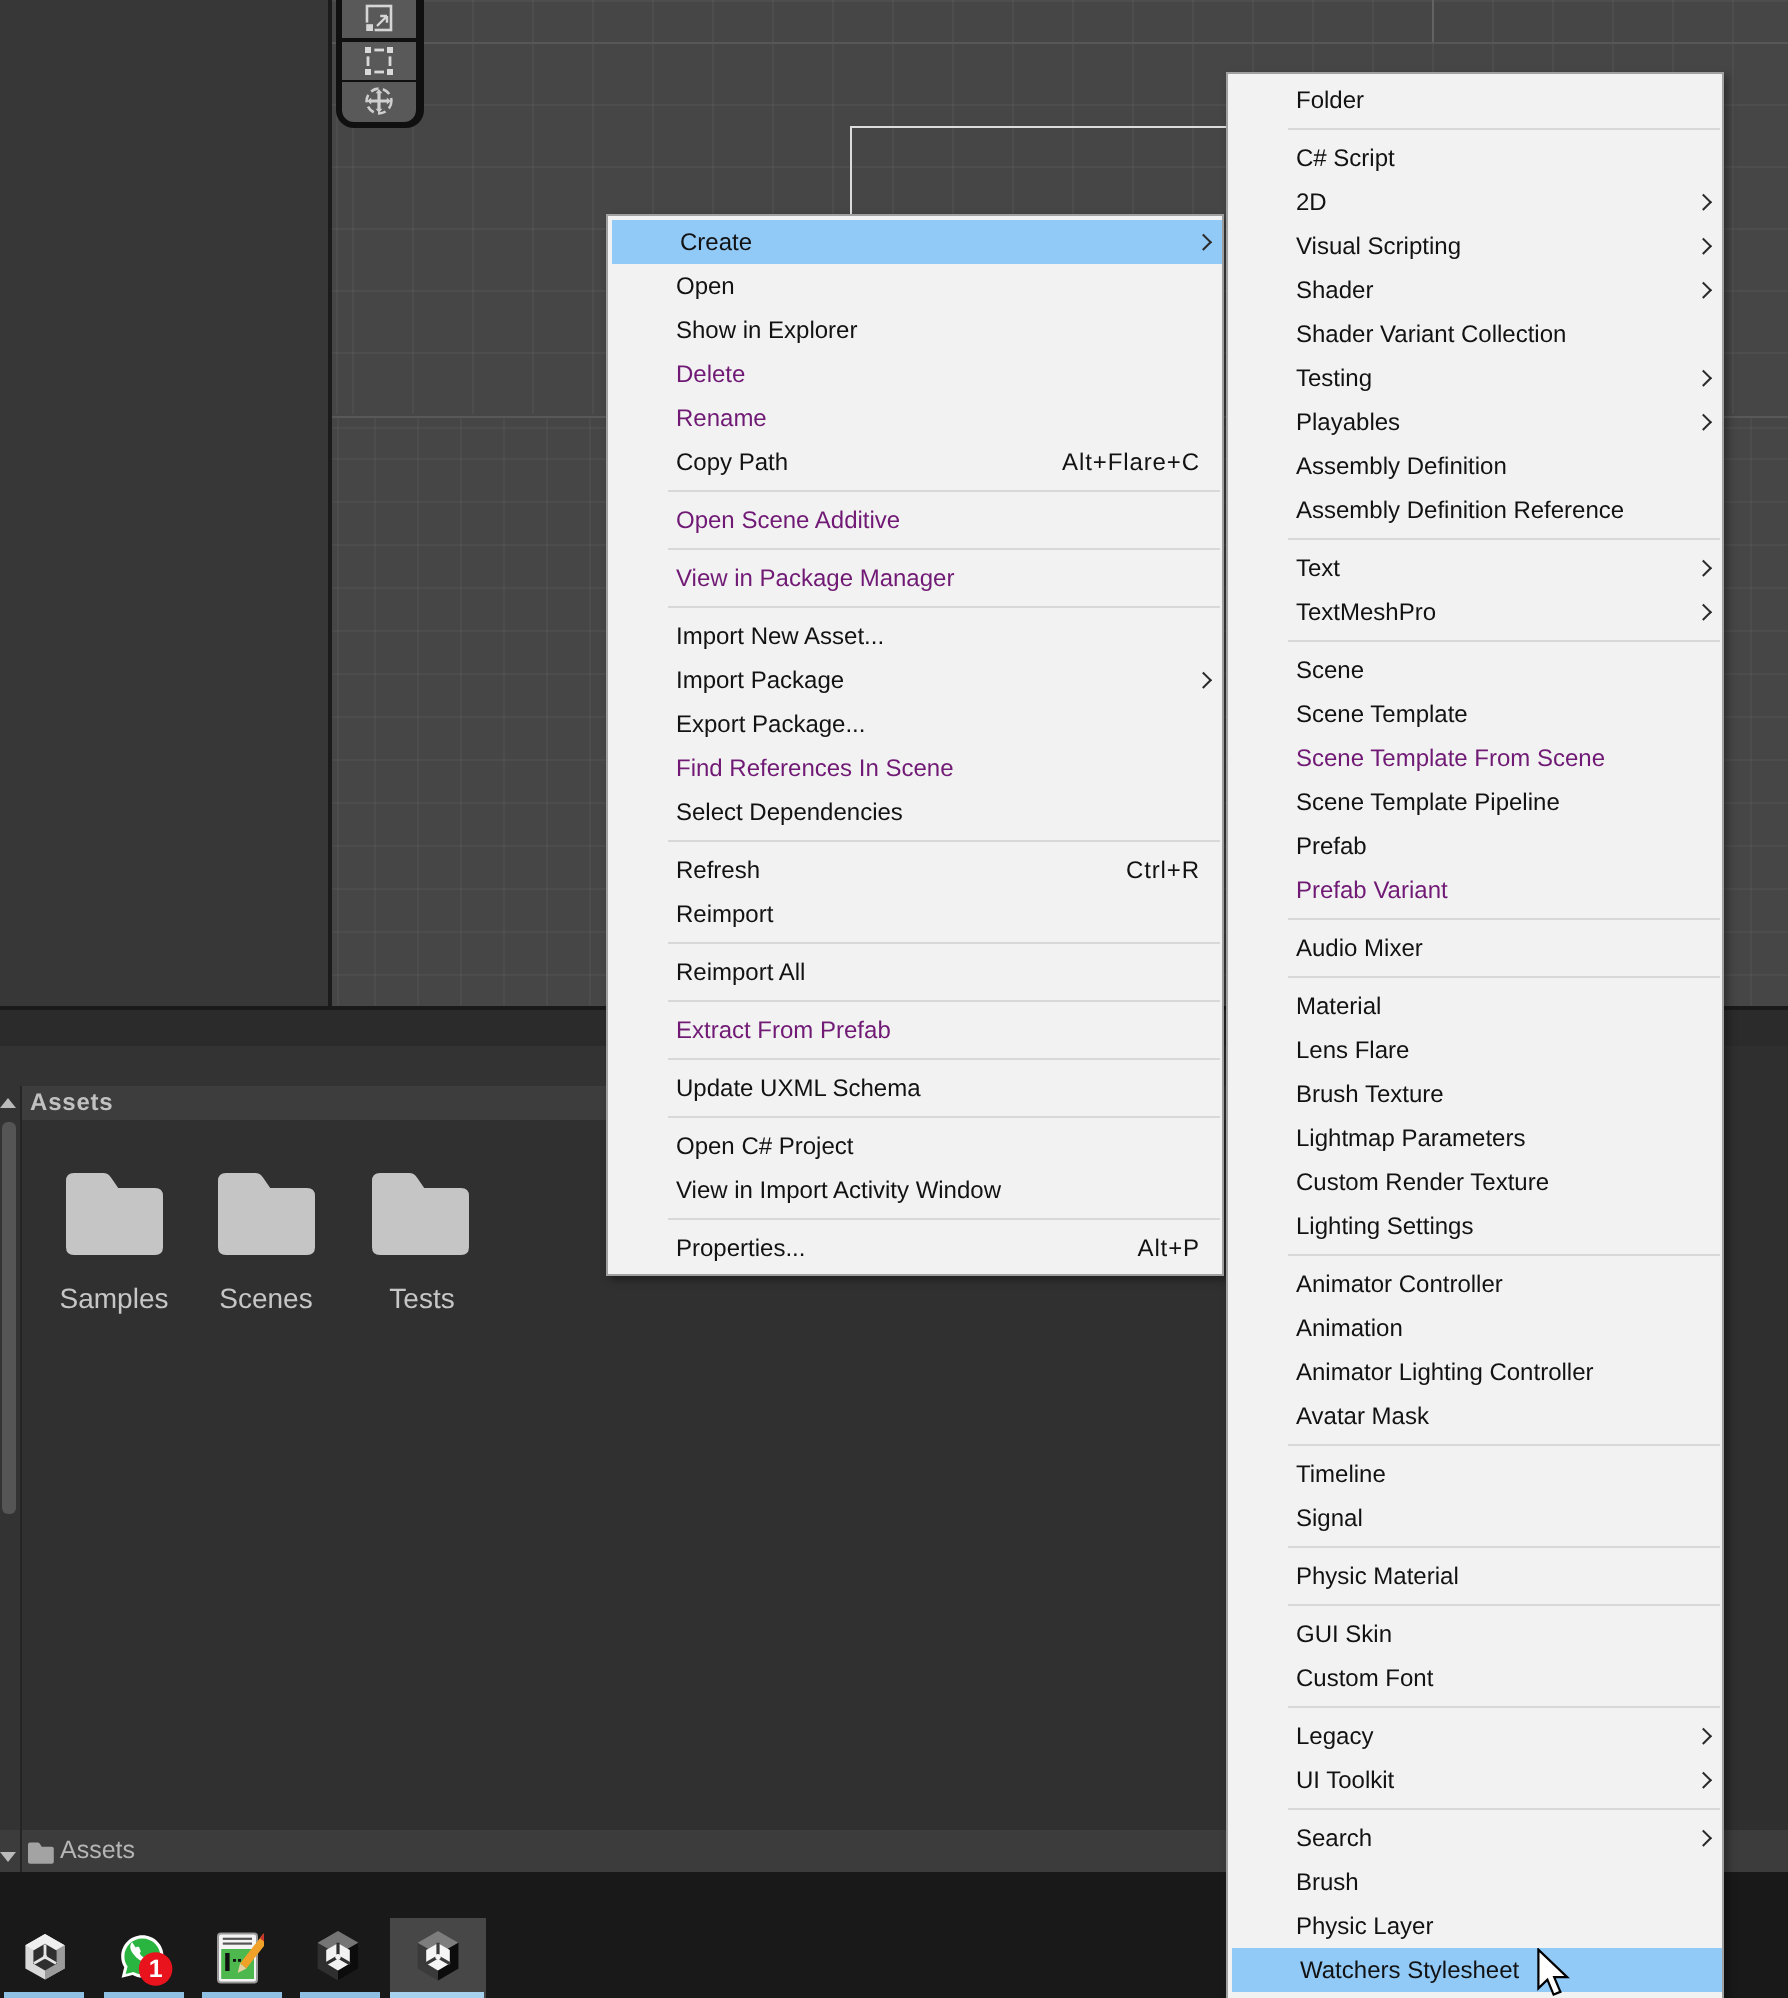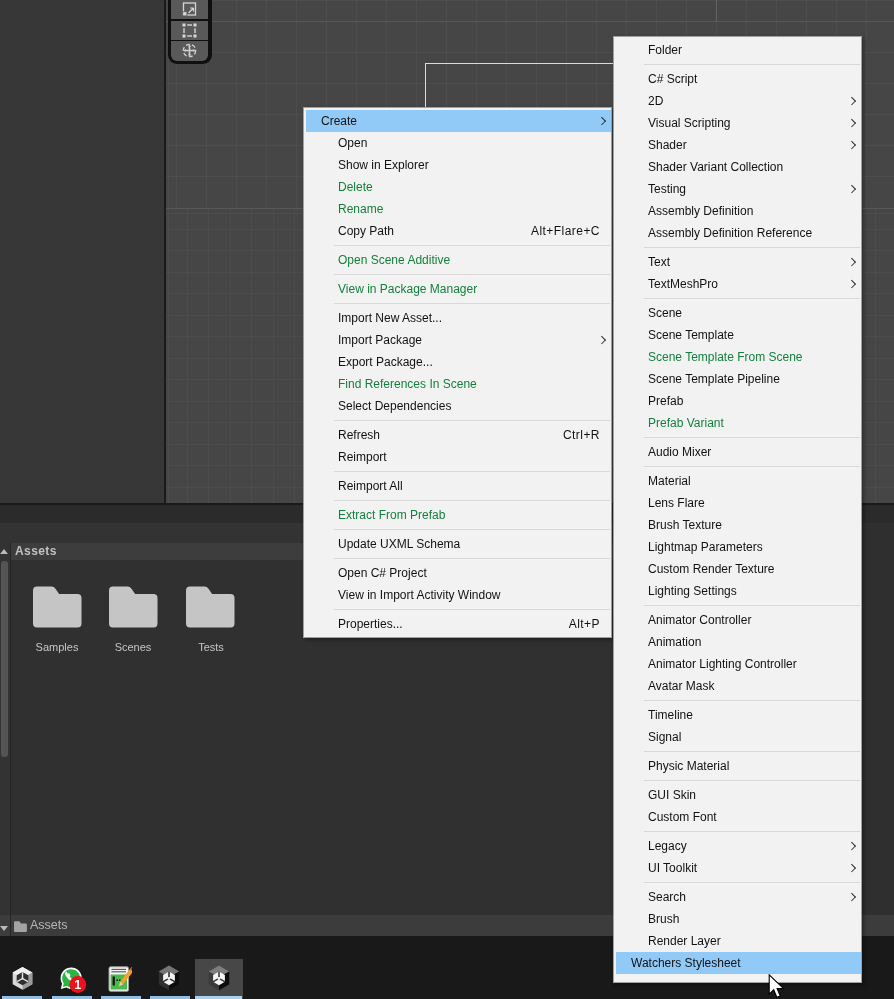--- a/index.html
+++ b/index.html
@@ -39,36 +39,36 @@
  font-size:12px;font-weight:bold;line-height:17px}
 #ahdr span{position:absolute;left:15px;letter-spacing:.4px}
 #acontent{left:0;top:560px;width:894px;height:355px;background:#303030}
 #rightsliver{left:862px;top:523px;width:32px;height:392px;background:#2f2f2f}
 #gutter{left:0;top:543px;width:10px;height:372px;background:#333333;border-right:1px solid #252525}
 #gthumb{left:1px;top:561px;width:7px;height:196px;background:#555;border-radius:3px}
 .tri-up{width:0;height:0;border-left:4.5px solid transparent;border-right:4.5px solid transparent;border-bottom:5.5px solid #bababa}
 .tri-dn{width:0;height:0;border-left:4.5px solid transparent;border-right:4.5px solid transparent;border-top:5.5px solid #bababa}
 #tri1{left:0px;top:548.5px}
 #tri2{left:0px;top:926px}
-.flabel{position:absolute;top:641px;width:80px;text-align:center;color:#c6c6c6;font-size:11px}
+.flabel{position:absolute;top:641px;width:80px;text-align:center;color:#c6c6c6;font-size:14px}
 #abar{left:0;top:915px;width:894px;height:21px;background:#3c3c3c;color:#b5b5b5;font-size:12.5px;line-height:21px}
 #abar .txt{position:absolute;left:30px}
 #abar .vline{position:absolute;left:10px;top:0;width:1px;height:21px;background:#252525}
 #blackbottom{left:0;top:936px;width:894px;height:63px;background:#191919}
 
 
 #activebtn{left:194.5px;top:959px;width:48px;height:40px;background:#474747}
 .ubar{position:absolute;top:995.5px;height:3.5px;background:#8fc0e4}
 
 
 .menu{position:absolute;background:#f2f2f2;border:1px solid #a0a0a0;padding:2px 0;
  box-shadow:2px 2px 4px rgba(0,0,0,.35);font-size:12px;color:#121212}
 .mi{position:relative;height:22px;line-height:22px;padding-left:34px;white-space:nowrap}
-.mi.hl{background:#91c9f7;margin:0 .5px 0 2px;padding-left:15px}
-.mi.dis{color:#15803d}
+.mi.hl{background:#91c9f7;margin:0 .5px 0 2px;padding-left:34px}
+.mi.dis{color:#701a75}
 .sep{height:0;border-top:1px solid #d8d8d8;margin:3px 1px 3px 30px}
 .sc{position:absolute;right:11px;top:0;letter-spacing:.45px}
 .arr{position:absolute;right:6.5px;top:8px;width:4.5px;height:4.5px;
  border-top:1.4px solid #2a2a2a;border-right:1.4px solid #2a2a2a;transform:rotate(45deg)}
 #menu1{left:303px;top:107px;width:307px}
 #menu2{left:613px;top:36px;width:247px;padding-bottom:8px}
 </style>
 </head>
 <body>
 <div id="stage">
@@ -247,20 +247,21 @@
 </div>
   <div class="menu" id="menu2">
   <div class="mi">Folder</div>
   <div class="sep"></div>
   <div class="mi">C# Script</div>
   <div class="mi">2D<span class="arr"></span></div>
   <div class="mi">Visual Scripting<span class="arr"></span></div>
   <div class="mi">Shader<span class="arr"></span></div>
   <div class="mi">Shader Variant Collection</div>
   <div class="mi">Testing<span class="arr"></span></div>
+  <div class="mi">Playables<span class="arr"></span></div>
   <div class="mi">Assembly Definition</div>
   <div class="mi">Assembly Definition Reference</div>
   <div class="sep"></div>
   <div class="mi">Text<span class="arr"></span></div>
   <div class="mi">TextMeshPro<span class="arr"></span></div>
   <div class="sep"></div>
   <div class="mi">Scene</div>
   <div class="mi">Scene Template</div>
   <div class="mi dis">Scene Template From Scene</div>
   <div class="mi">Scene Template Pipeline</div>
@@ -287,19 +288,19 @@
   <div class="mi">Physic Material</div>
   <div class="sep"></div>
   <div class="mi">GUI Skin</div>
   <div class="mi">Custom Font</div>
   <div class="sep"></div>
   <div class="mi">Legacy<span class="arr"></span></div>
   <div class="mi">UI Toolkit<span class="arr"></span></div>
   <div class="sep"></div>
   <div class="mi">Search<span class="arr"></span></div>
   <div class="mi">Brush</div>
-  <div class="mi">Render Layer</div>
+  <div class="mi">Physic Layer</div>
   <div class="mi hl">Watchers Stylesheet</div>
 </div>
   <svg class="abs" style="left:768px;top:974px;z-index:50" width="20" height="27" viewBox="0 0 20 27">
     <path d="M1.2 0.8 L1.2 20.2 L5.7 15.8 L8.8 23.3 L12.2 21.9 L9.1 14.6 L15.6 14.6 Z" fill="#fff" stroke="#000" stroke-width="1.1"></path>
   </svg>
 </div>
 
 </body></html>

